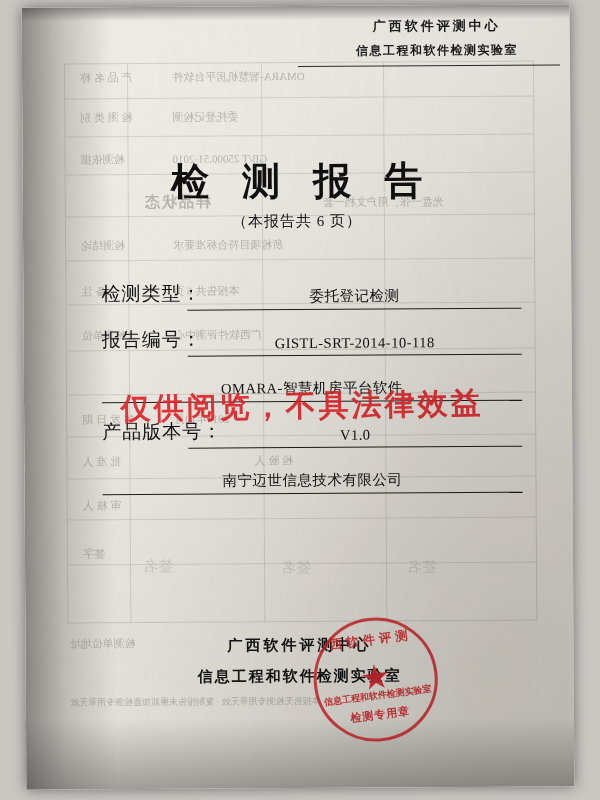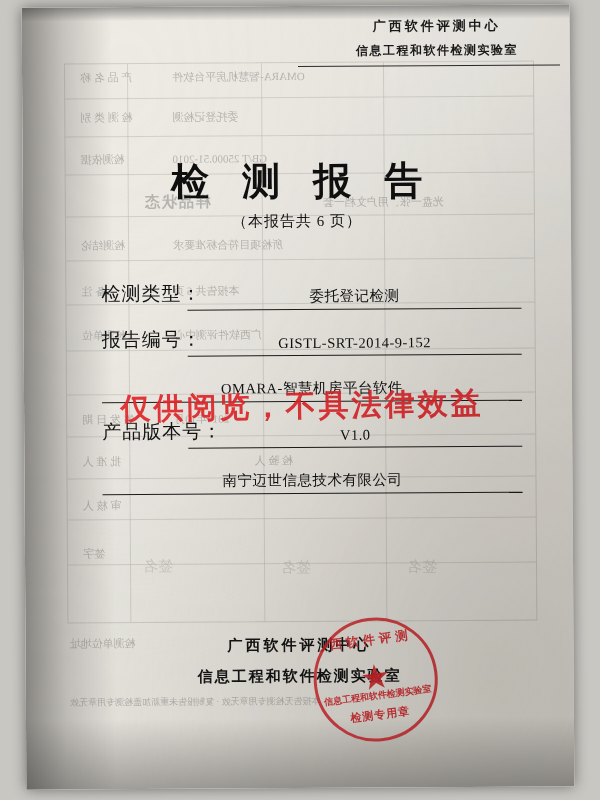--- a/index.html
+++ b/index.html
@@ -284,21 +284,21 @@
     <div class="fields">
       <div class="frow">
         <div class="flabel">检测类型：</div>
         <div class="fvalwrap">
           <span class="fval">委托登记检测</span>
         </div>
       </div>
       <div class="frow">
         <div class="flabel">报告编号：</div>
         <div class="fvalwrap">
-          <span class="fval">GISTL-SRT-2014-9-152</span>
+          <span class="fval">GISTL-SRT-2014-10-118</span>
         </div>
       </div>
       <div class="frow">
         <div class="fvalwrap">
           <span class="fval">OMARA-智慧机房平台软件</span>
         </div>
       </div>
       <div class="frow">
         <div class="flabel">产品版本号：</div>
         <div class="fvalwrap">

